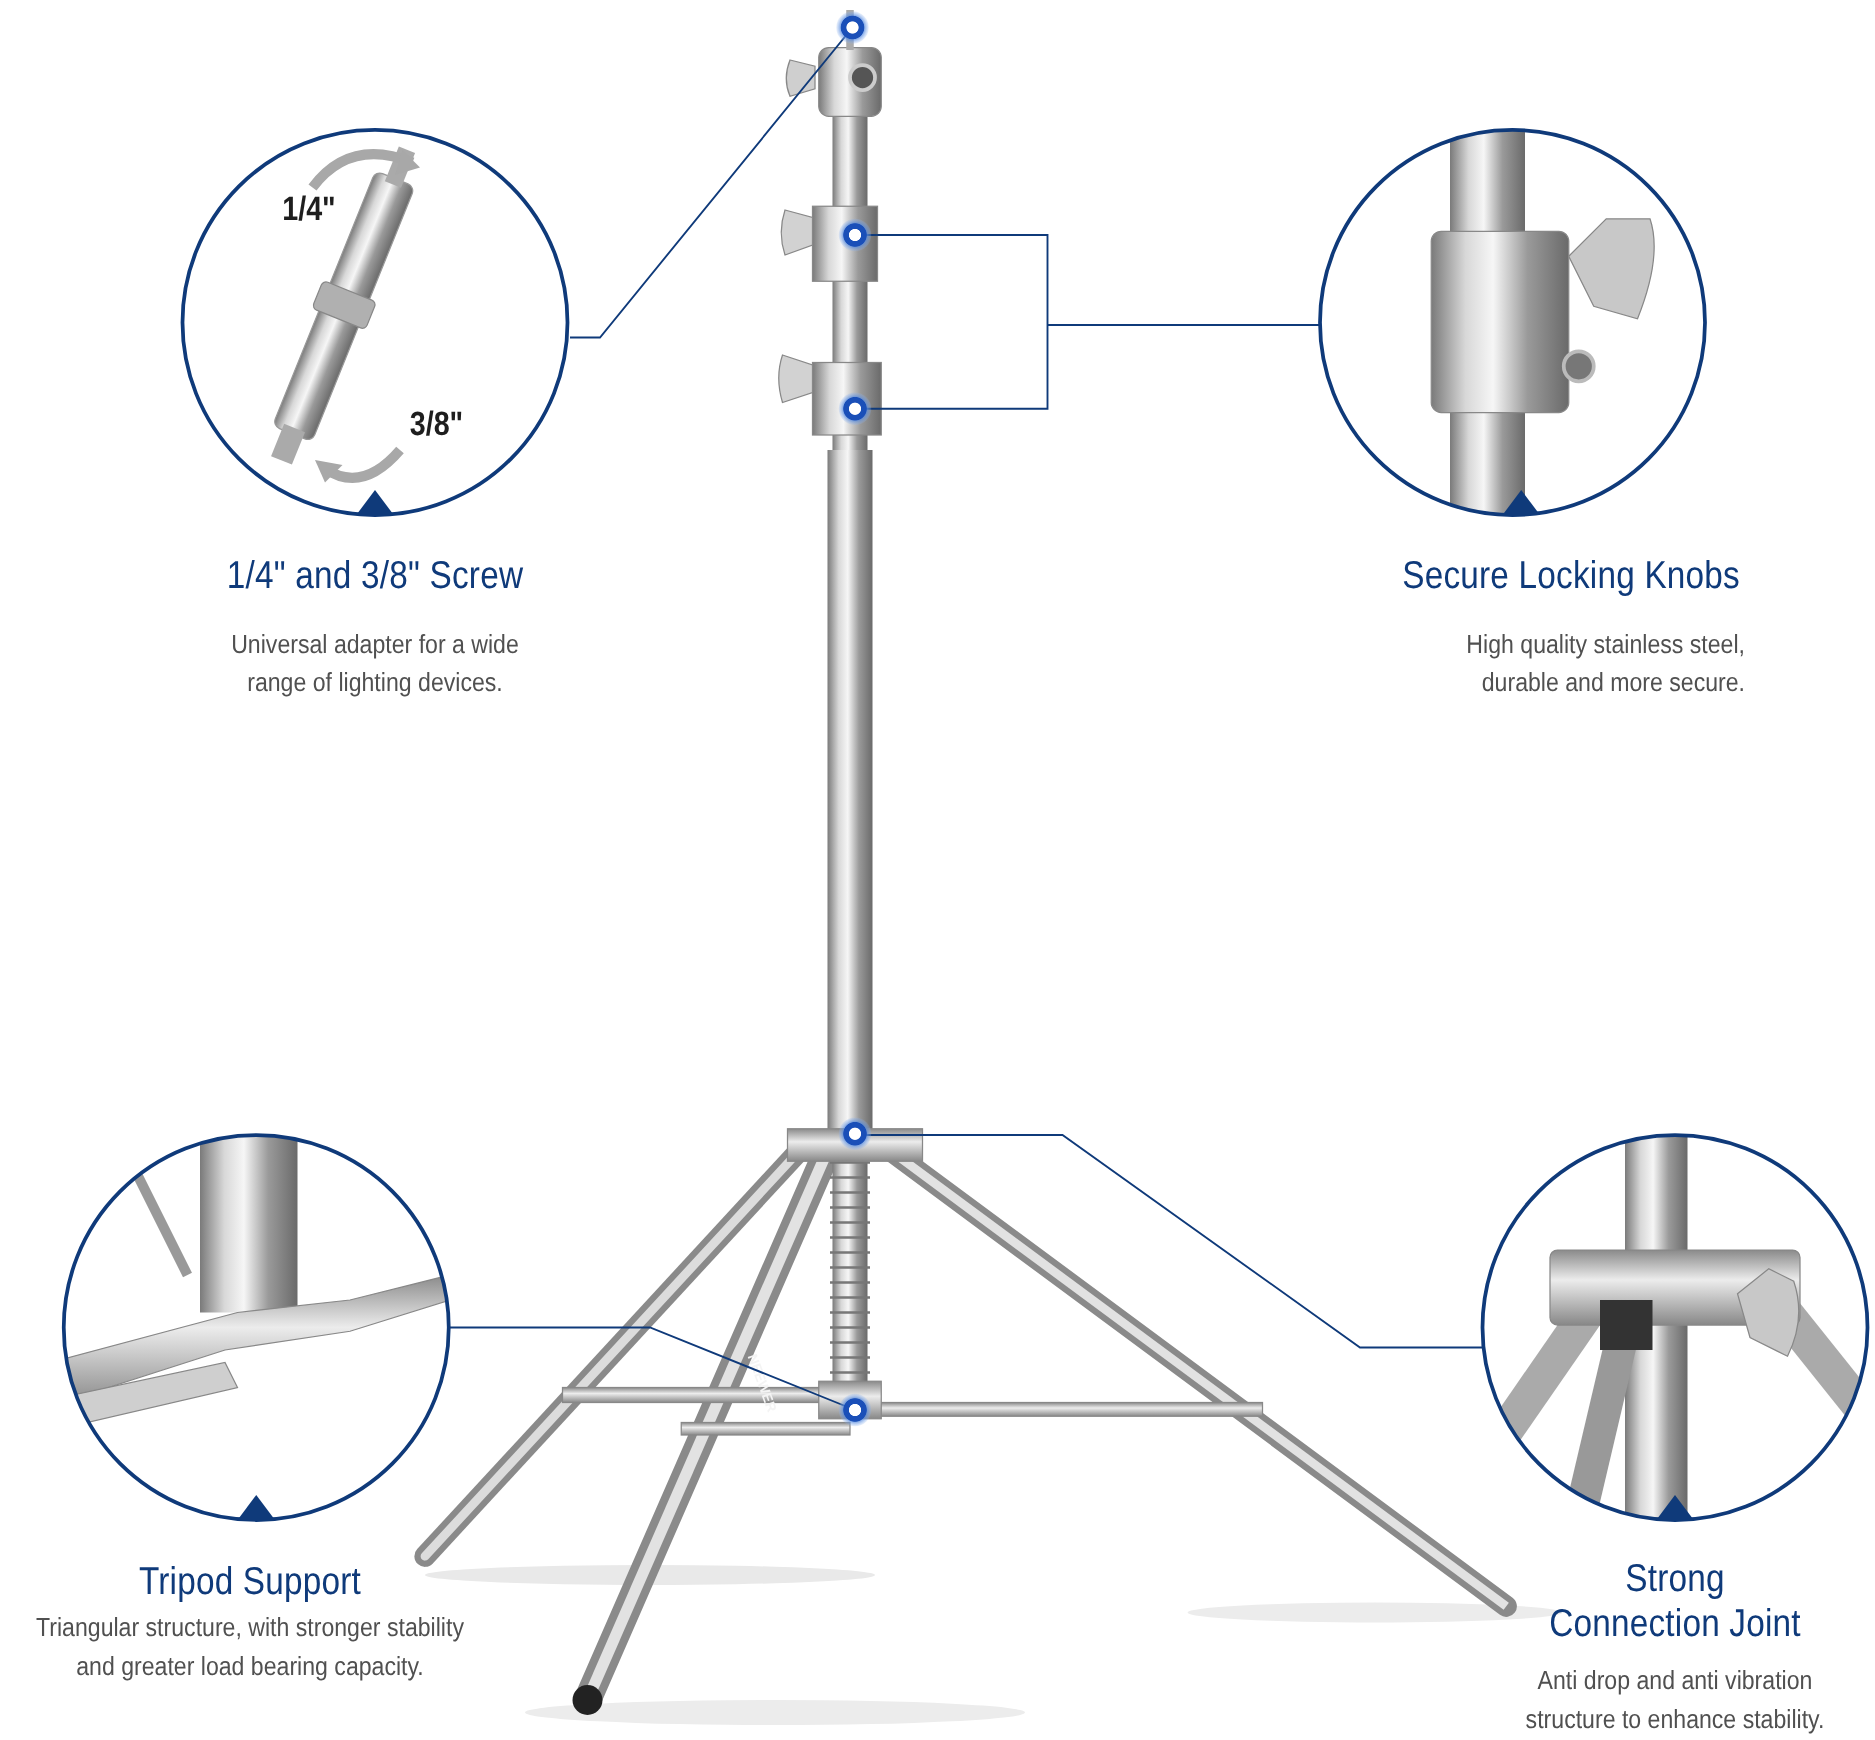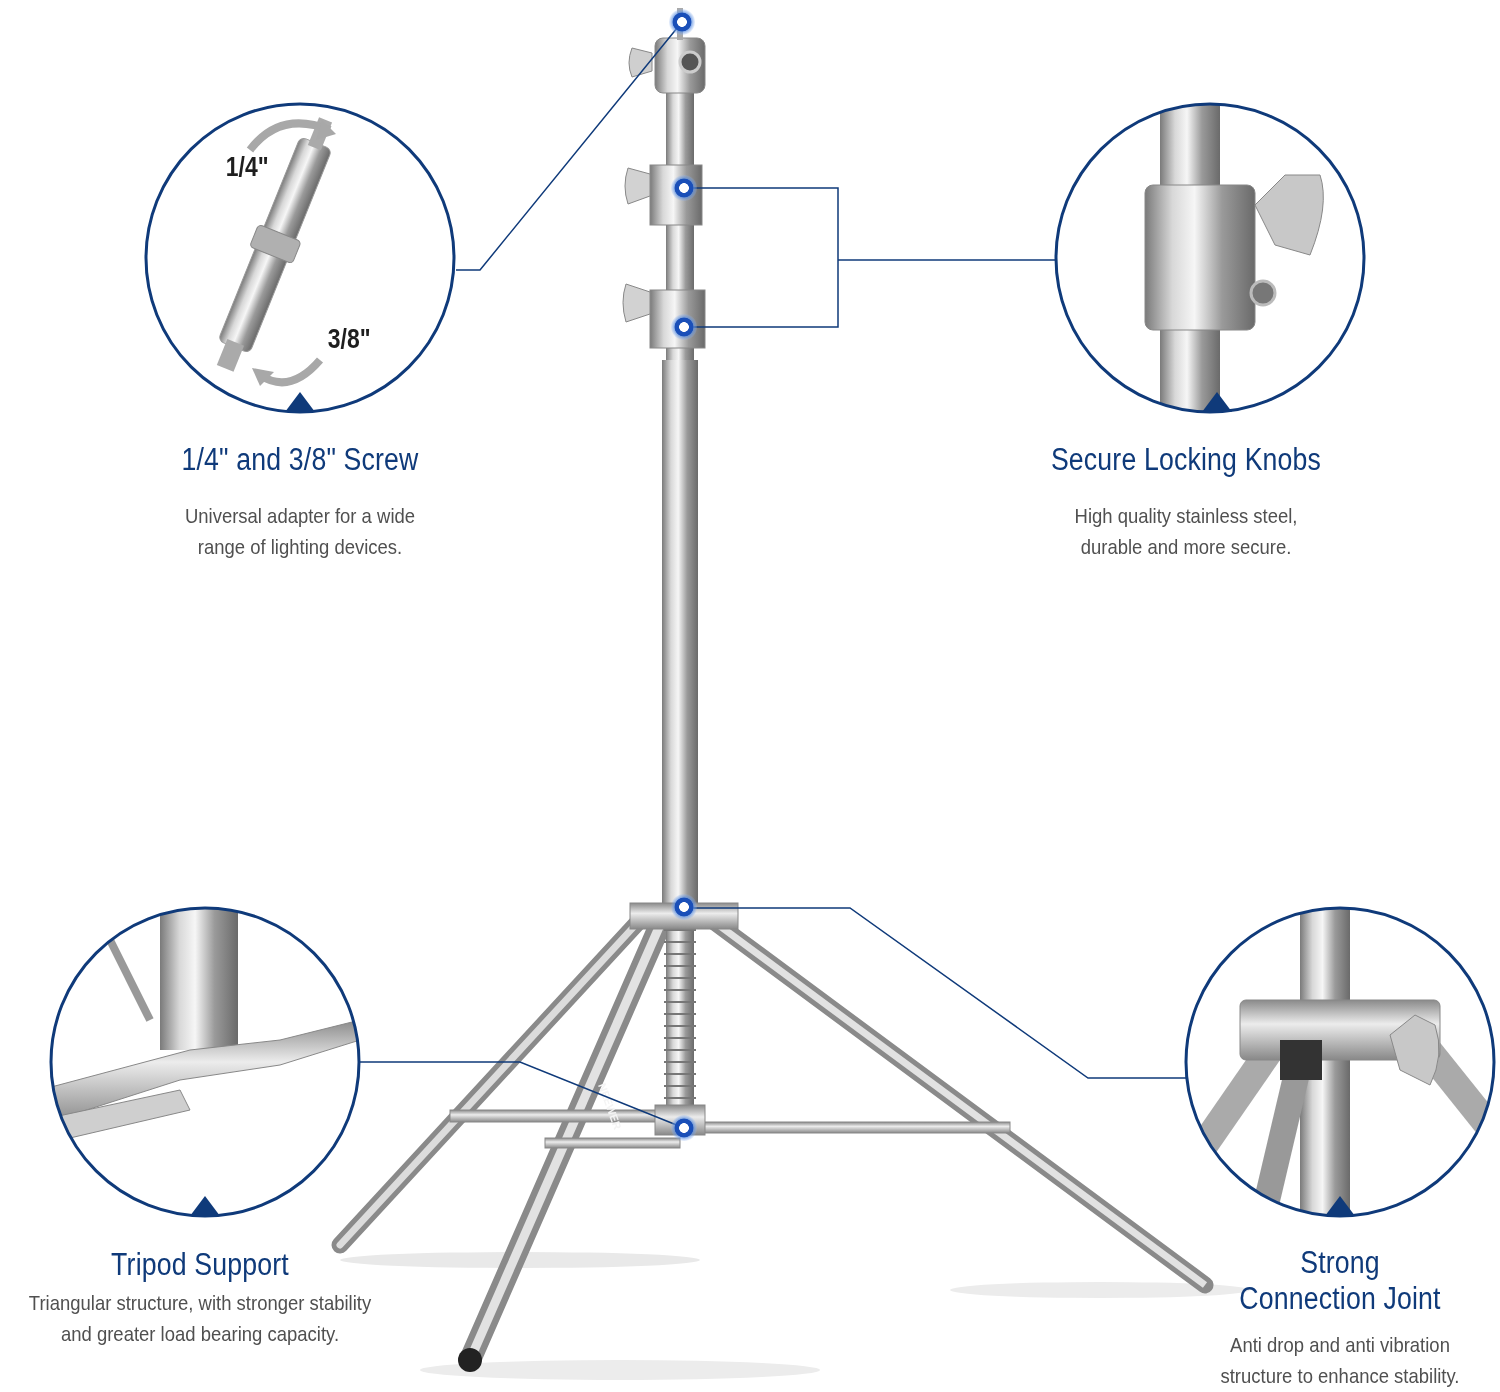--- a/index.html
+++ b/index.html
@@ -175,21 +175,21 @@
 <div class="inset-label" style="left:324px; top:324px;">3/8"</div>
 
 <div class="feature" style="left:100px; top:442px; width:400px;">
   <div class="title">1/4" and 3/8" Screw</div>
   <div class="desc" style="margin-top:22px;">
     <span>Universal adapter for a wide</span>
     <span>range of lighting devices.</span>
   </div>
 </div>
 
-<div class="feature" style="left:986px; top:442px; width:400px;">
+<div class="feature" style="left:1020px; top:442px; width:400px;text-align:right;">
   <div class="title">Secure Locking Knobs</div>
   <div class="desc" style="margin-top:22px;">
     <span>High quality stainless steel,</span>
     <span>durable and more secure.</span>
   </div>
 </div>
 
 <div class="feature" style="left:-20px; top:1247px; width:440px;">
   <div class="title">Tripod Support</div>
   <div class="desc" style="margin-top:4px;">

